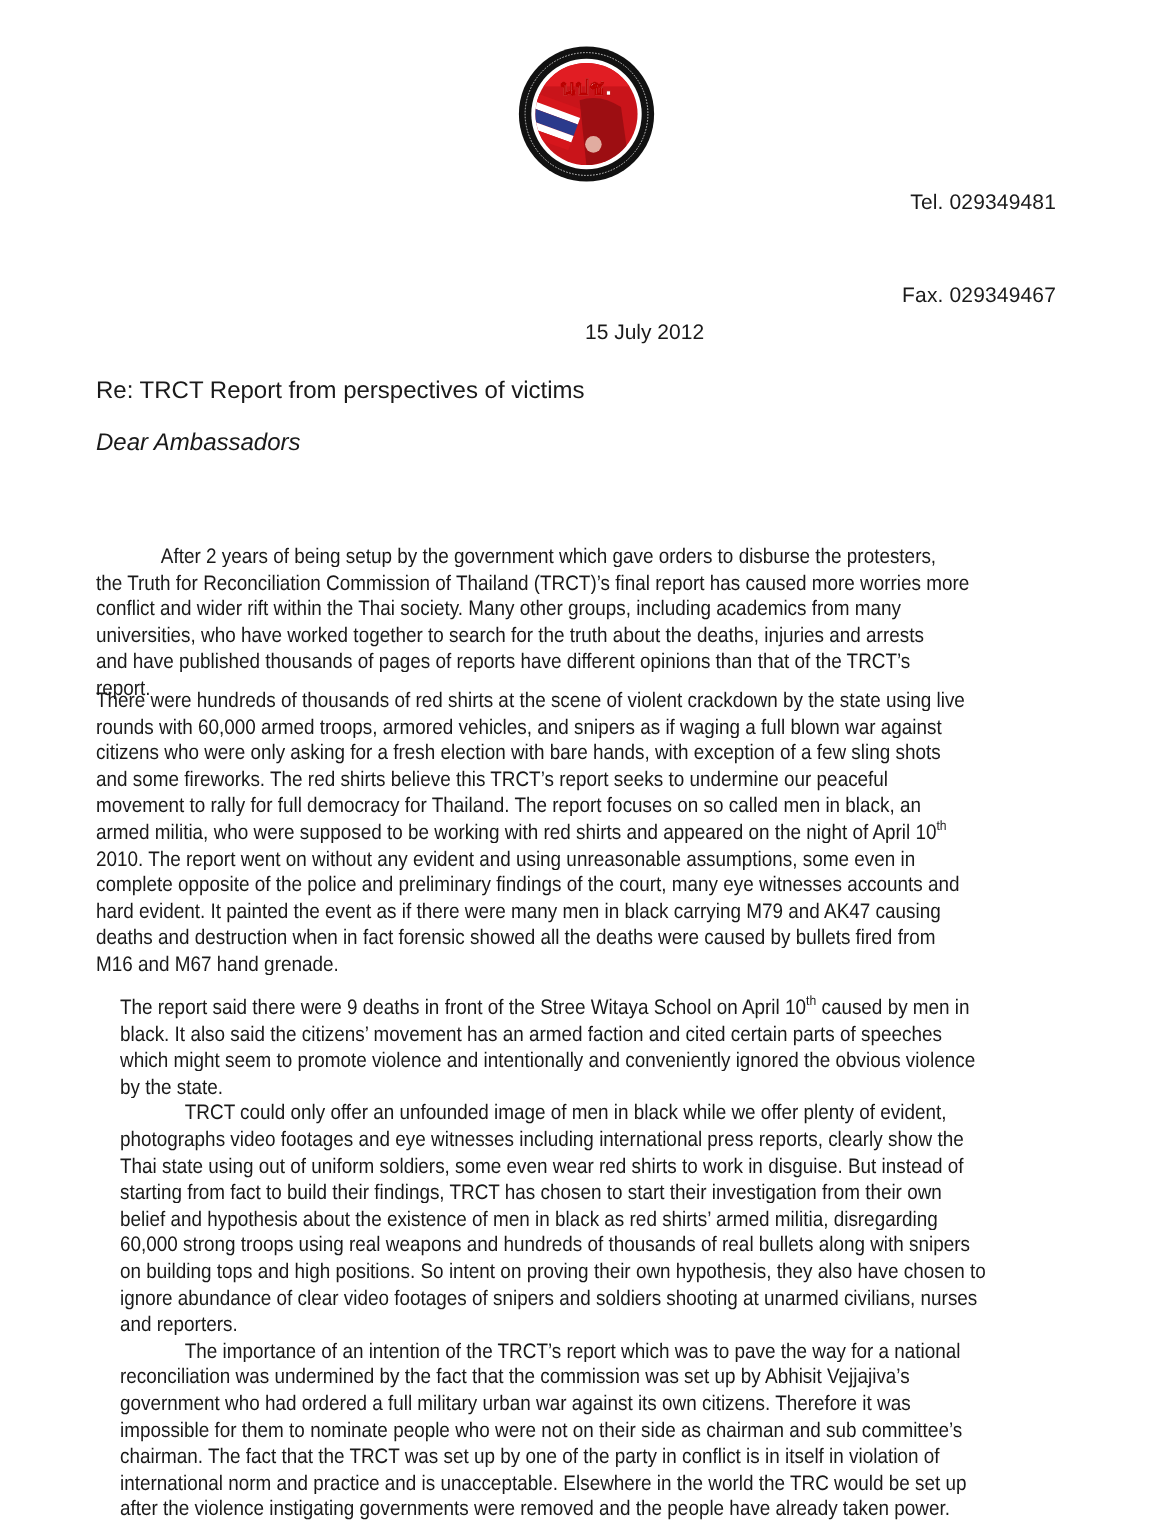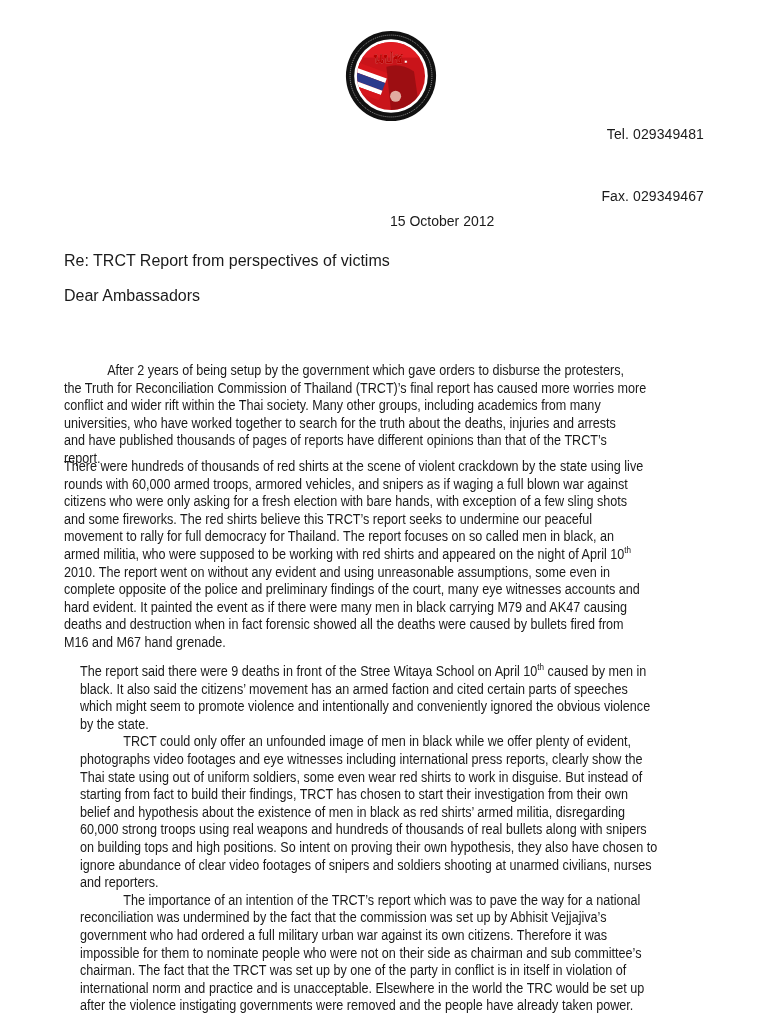--- a/index.html
+++ b/index.html
@@ -45,24 +45,24 @@
       <path d="M45 40 Q60 35 75 45 L80 80 L50 88 Z" fill="#8a0c10" opacity="0.7"></path>
       <circle cx="55" cy="72" r="6" fill="#f2d4c4" opacity="0.8"></circle>
     </g>
     <text x="50" y="36" text-anchor="middle" font-size="16" font-weight="bold" fill="#ffffff" font-family="DejaVu Sans, sans-serif" stroke="#b00" stroke-width="0.5">นปช.</text>
     <circle cx="50" cy="50" r="44.5" fill="none" stroke="#e8e8e8" stroke-width="0.6" stroke-dasharray="1.2 1"></circle>
   </svg>
 
   <div class="addr" style="top:126px;">Tel. 029349481</div>
   <div class="addr" style="top:158px;margin-top:30px;">Fax. 029349467</div>
 
-  <div class="date">15 October 2012</div>
+  <div class="date">15 July 2012</div>
 
   <div class="line" style="top:252px;">Re: TRCT Report from perspectives of victims</div>
-  <div class="line" style="top:287px;">Dear Ambassadors</div>
+  <div class="line" style="top:287px;font-style:italic;">Dear Ambassadors</div>
 
   <div id="body-container">
       <div class="body-block" style="top: 337px; margin-top: 25px;">
         <span class="body-line indent">After 2 years of being setup by the government which gave orders to disburse the protesters,</span>
         <span class="body-line">the Truth for Reconciliation Commission of Thailand (TRCT)’s final report has caused more worries more</span>
         <span class="body-line">conflict and wider rift within the Thai society. Many other groups, including academics from many</span>
         <span class="body-line">universities, who have worked together to search for the truth about the deaths, injuries and arrests</span>
         <span class="body-line">and have published thousands of pages of reports have different opinions than that of the TRCT’s</span>
         <span class="body-line">report.</span>
       </div>

